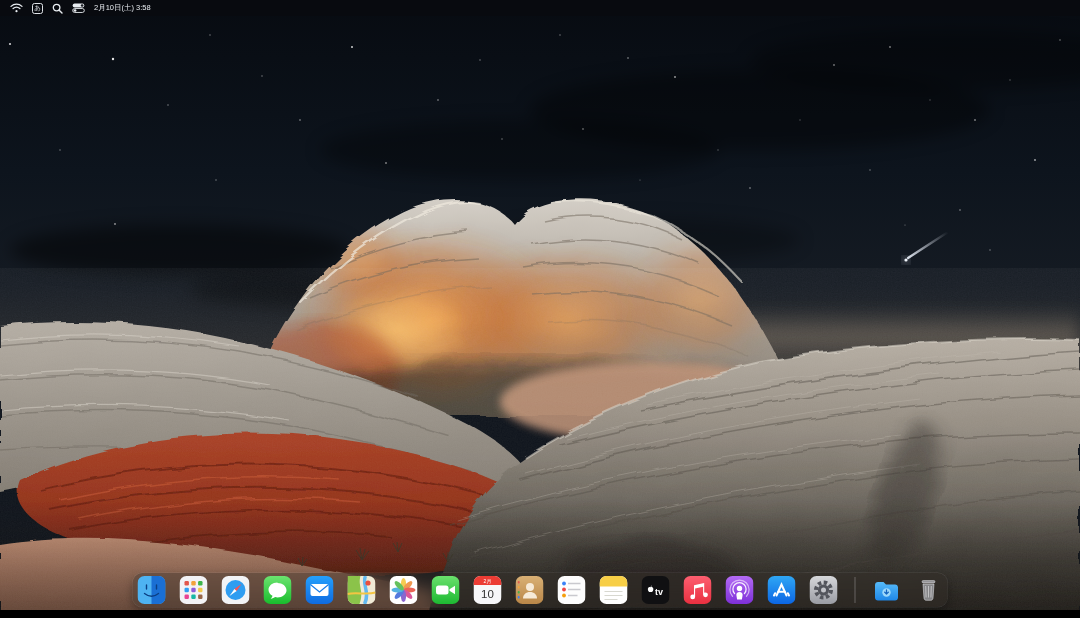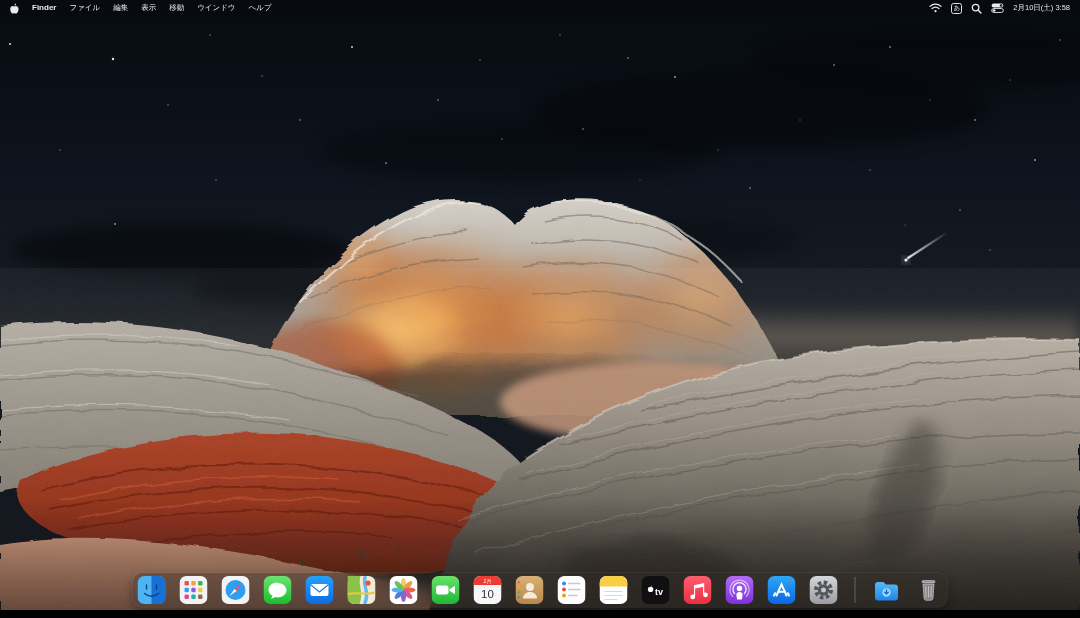--- a/index.html
+++ b/index.html
@@ -263,34 +263,20 @@
       <path d="M398,552 l-5,-9 M398,552 l-1,-10 M398,552 l4,-9"></path>
       <path d="M448,562 l-5,-9 M448,562 l0,-10 M448,562 l5,-8"></path>
       <path d="M302,566 l-4,-8 M302,566 l1,-9 M302,566 l5,-7"></path>
     </g>
 
     <rect x="0" y="500" width="1080" height="118" fill="url(#vigG)"></rect>
     <rect x="0" y="300" width="1080" height="318" filter="url(#grainF)" opacity=".05"></rect>
   </svg>
 
   <div class="menubar">
-    <div class="mb-left">
-      <span class="mb-ico">
-        <svg width="9" height="11" viewBox="0 0 170 200">
-            <path fill="#e8ecf1" d="M150,70c-20-25-55-22-68-8c-10-12-45-20-66,8c-25,33-5,95,20,118c12,11,25,10,33,6c8-4,20-4,28,0c8,4,21,5,33-6C155,165 175,103 150,70z M85,45c-3-20,12-38,30-40c3,20-12,38-30,40z"></path>
-          </svg>
-      </span>
-      <span class="mb-item mb-app">Finder</span>
-      <span class="mb-item">ファイル</span>
-      <span class="mb-item">編集</span>
-      <span class="mb-item">表示</span>
-      <span class="mb-item">移動</span>
-      <span class="mb-item">ウインドウ</span>
-      <span class="mb-item">ヘルプ</span>
-    </div>
     <div class="mb-right">
       <span class="mb-ico">
         <svg width="13" height="10" viewBox="0 0 13 10" fill="none" stroke="#e8ecf1" stroke-linecap="round">
           <path d="M1,3.4 C4.2,0.4 8.8,0.4 12,3.4" stroke-width="1.3"></path>
           <path d="M3.1,5.6 C5.1,3.8 7.9,3.8 9.9,5.6" stroke-width="1.3"></path>
           <circle cx="6.5" cy="8.2" r="1.1" fill="#e8ecf1" stroke="none"></circle>
         </svg>
       </span>
       <span class="ime-box">
         <span>あ</span>

